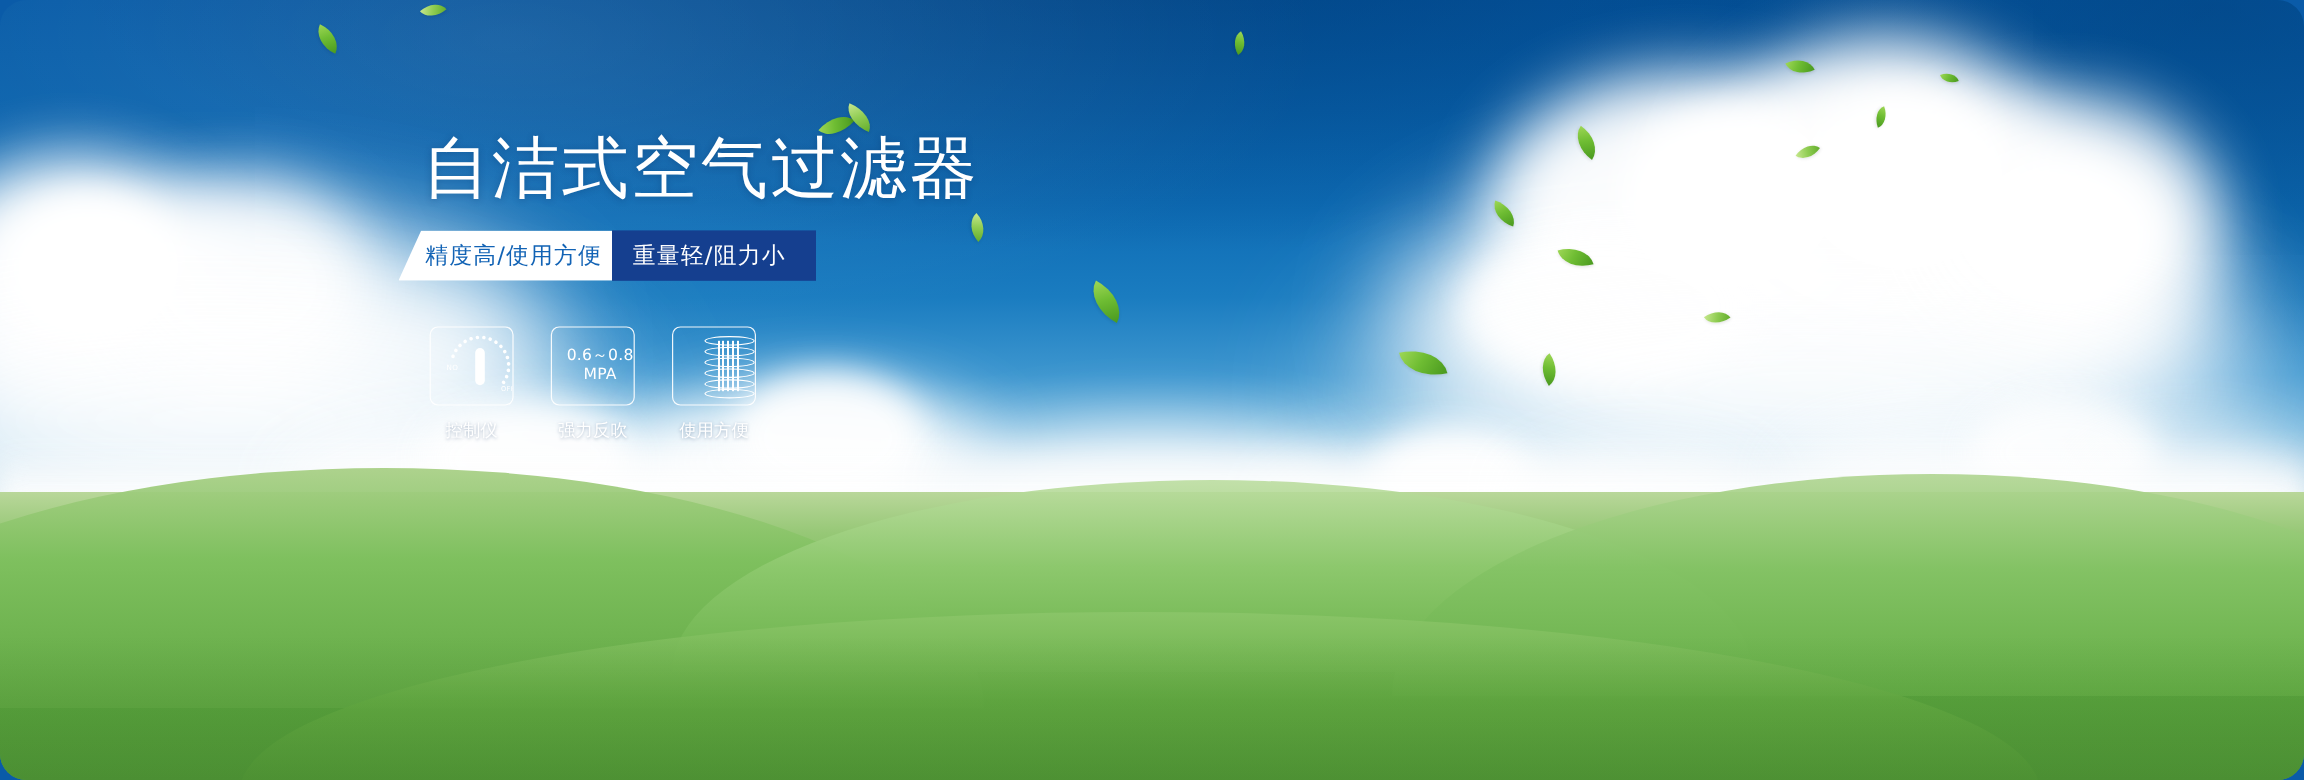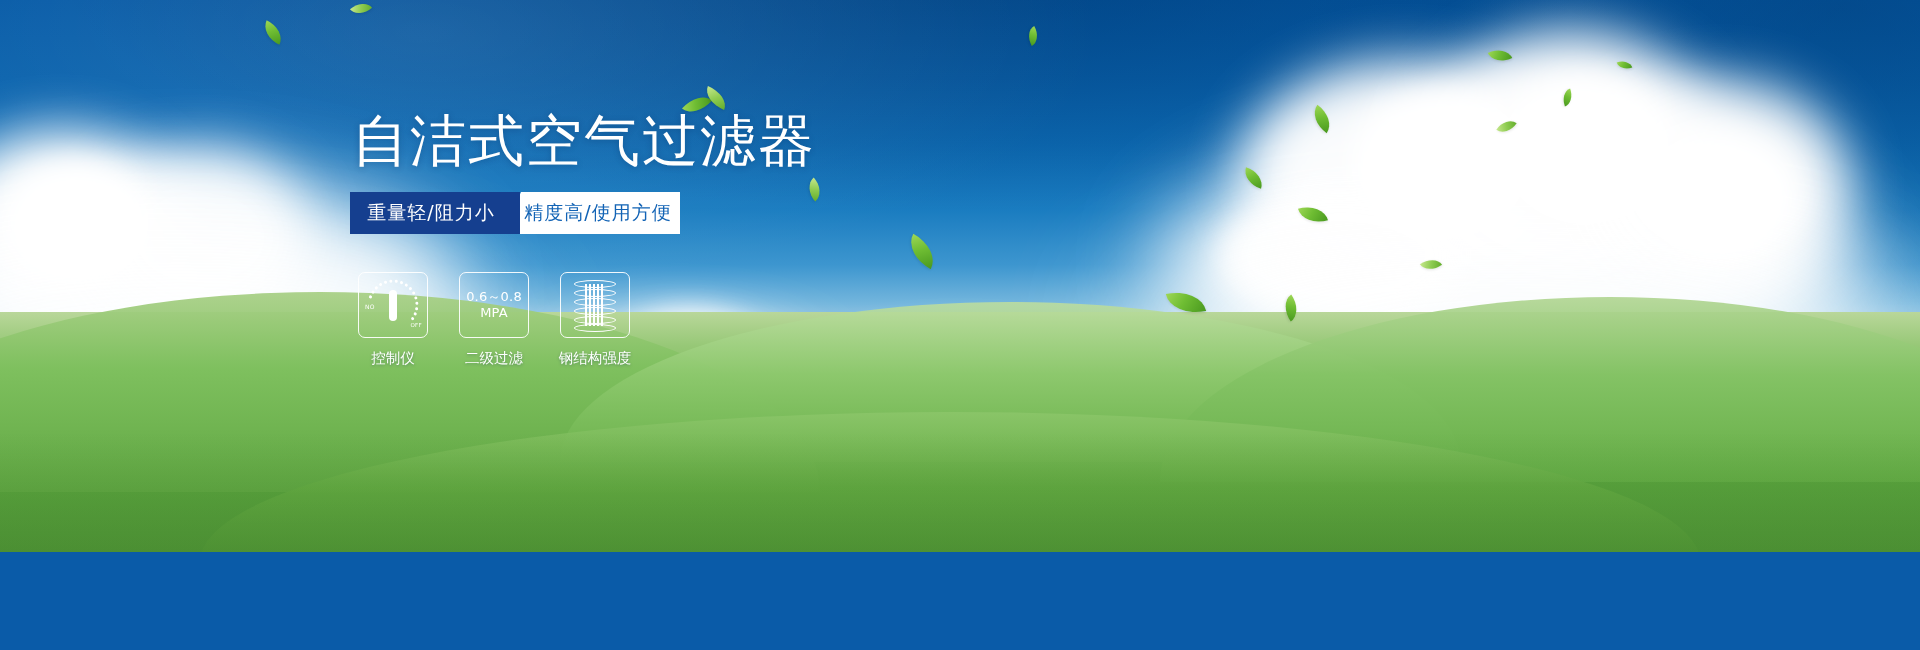--- a/index.html
+++ b/index.html
@@ -1,25 +1,26 @@
 <!DOCTYPE html>
 <html><head>
 <meta charset="utf-8">
 <style>
   * { margin:0; padding:0; box-sizing:border-box; }
   html,body { width:1920px; height:650px; overflow:hidden; background:#0a5ba8; }
   body { font-family:"DejaVu Sans","Liberation Sans",sans-serif; }
 
   #banner {
-    position:relative; width:1920px; height:552px; overflow:hidden;
+    position:relative; width:1920px; height:650px; overflow:hidden;
     background:
       linear-gradient(to bottom,
         #0459a6 0%, #0861ac 14%, #0d6bb4 26%, #1a7cc0 38%,
         #3d96cf 48%, #74b6dd 55%, #a8cfe6 60%, #cfe3ec 64%, #e6eee9 67%,
         #cfe0c2 70%, #a9cf92 74%, #86c06b 79%, #6fb457 85%, #5aa646 92%, #4f9a3e 100%);
+    border-radius: 22px;
   }
 
   
   .sky-vignette {
     position:absolute; left:0; top:0; width:1920px; height:420px;
     background:
       radial-gradient(ellipse 1100px 420px at 22% 8%, rgba(255,255,255,0.10) 0%, rgba(255,255,255,0) 62%),
       radial-gradient(ellipse 900px 500px at 96% 2%, rgba(2,62,120,0.55) 0%, rgba(2,62,120,0) 60%),
       radial-gradient(ellipse 1300px 360px at 50% -10%, rgba(1,56,112,0.60) 0%, rgba(1,56,112,0) 70%);
   }
@@ -91,21 +92,21 @@
     clip-path:polygon(19px 0, 100% 0, 100% 100%, 0 100%);
     position:relative; z-index:1;
   }
 
   
   #features { position:absolute; left:358px; top:272px; display:flex; gap:31px; }
   .feature { width:70px; display:flex; flex-direction:column; align-items:center; }
   .fbox {
     width:70px; height:66px; border:1.6px solid rgba(255,255,255,0.92);
     border-radius:7px; display:flex; flex-direction:column;
-    align-items:center; justify-content:center; color:#ffffff;
+    align-items:flex-end; justify-content:center; color:#ffffff;
     position:relative; overflow:hidden;
   }
   .fbox-txt { font-size:13px; line-height:1.22; text-align:center; letter-spacing:0.2px; }
   .flabel { margin-top:11px; font-size:14.5px; color:#ffffff; white-space:nowrap;
             text-shadow:0 1px 3px rgba(0,40,90,0.35); }
 
   
   .gauge { position:relative; width:54px; height:48px; }
   .gauge .dot {
     position:absolute; width:3.2px; height:3.2px; border-radius:50%;
@@ -216,22 +217,22 @@
   <div class="leaf" style="left:1618px; top:60px;  width:13px; height:10px; transform:rotate(-20deg);"></div>
 
   <div class="leaf" style="left:684px;  top:96px;  width:26px; height:17px; transform:rotate(-48deg);"></div>
   <div class="leaf pale" style="left:704px;  top:90px;  width:24px; height:16px; transform:rotate(22deg);"></div>
 
   <div id="content">
 
     <h1 id="page-title">自洁式空气过滤器</h1>
 
     <div id="tabs">
+      <div class="tab tab-white">精度高/使用方便</div>
       <div class="tab tab-blue">重量轻/阻力小</div>
-      <div class="tab tab-white">精度高/使用方便</div>
     </div>
 
     <div id="features">
 
       <div class="feature">
         <div class="fbox">
           <div class="gauge">
             <div class="dot" style="transform:translate(-50%,-50%) rotate(200deg) translate(24px)"></div>
             <div class="dot" style="transform:translate(-50%,-50%) rotate(213deg) translate(24px)"></div>
             <div class="dot" style="transform:translate(-50%,-50%) rotate(226deg) translate(24px)"></div>
@@ -256,35 +257,35 @@
         <div class="flabel">控制仪</div>
       </div>
 
       <div class="feature">
         <div class="fbox">
           <div class="fbox-txt">
             <div>0.6～0.8</div>
             <div>MPA</div>
           </div>
         </div>
-        <div class="flabel">二级过滤</div>
+        <div class="flabel">强力反吹</div>
       </div>
 
       <div class="feature">
         <div class="fbox">
           <div class="coil">
             <div class="bars"></div>
             <div class="ring" style="top:0px;"></div>
             <div class="ring" style="top:9px;"></div>
             <div class="ring" style="top:18px;"></div>
             <div class="ring" style="top:27px;"></div>
             <div class="ring" style="top:36px;"></div>
             <div class="ring" style="top:44px;"></div>
           </div>
         </div>
-        <div class="flabel">钢结构强度</div>
+        <div class="flabel">使用方便</div>
       </div>
 
 
 
     </div>
   </div>
 </div>
 
 </body></html>

